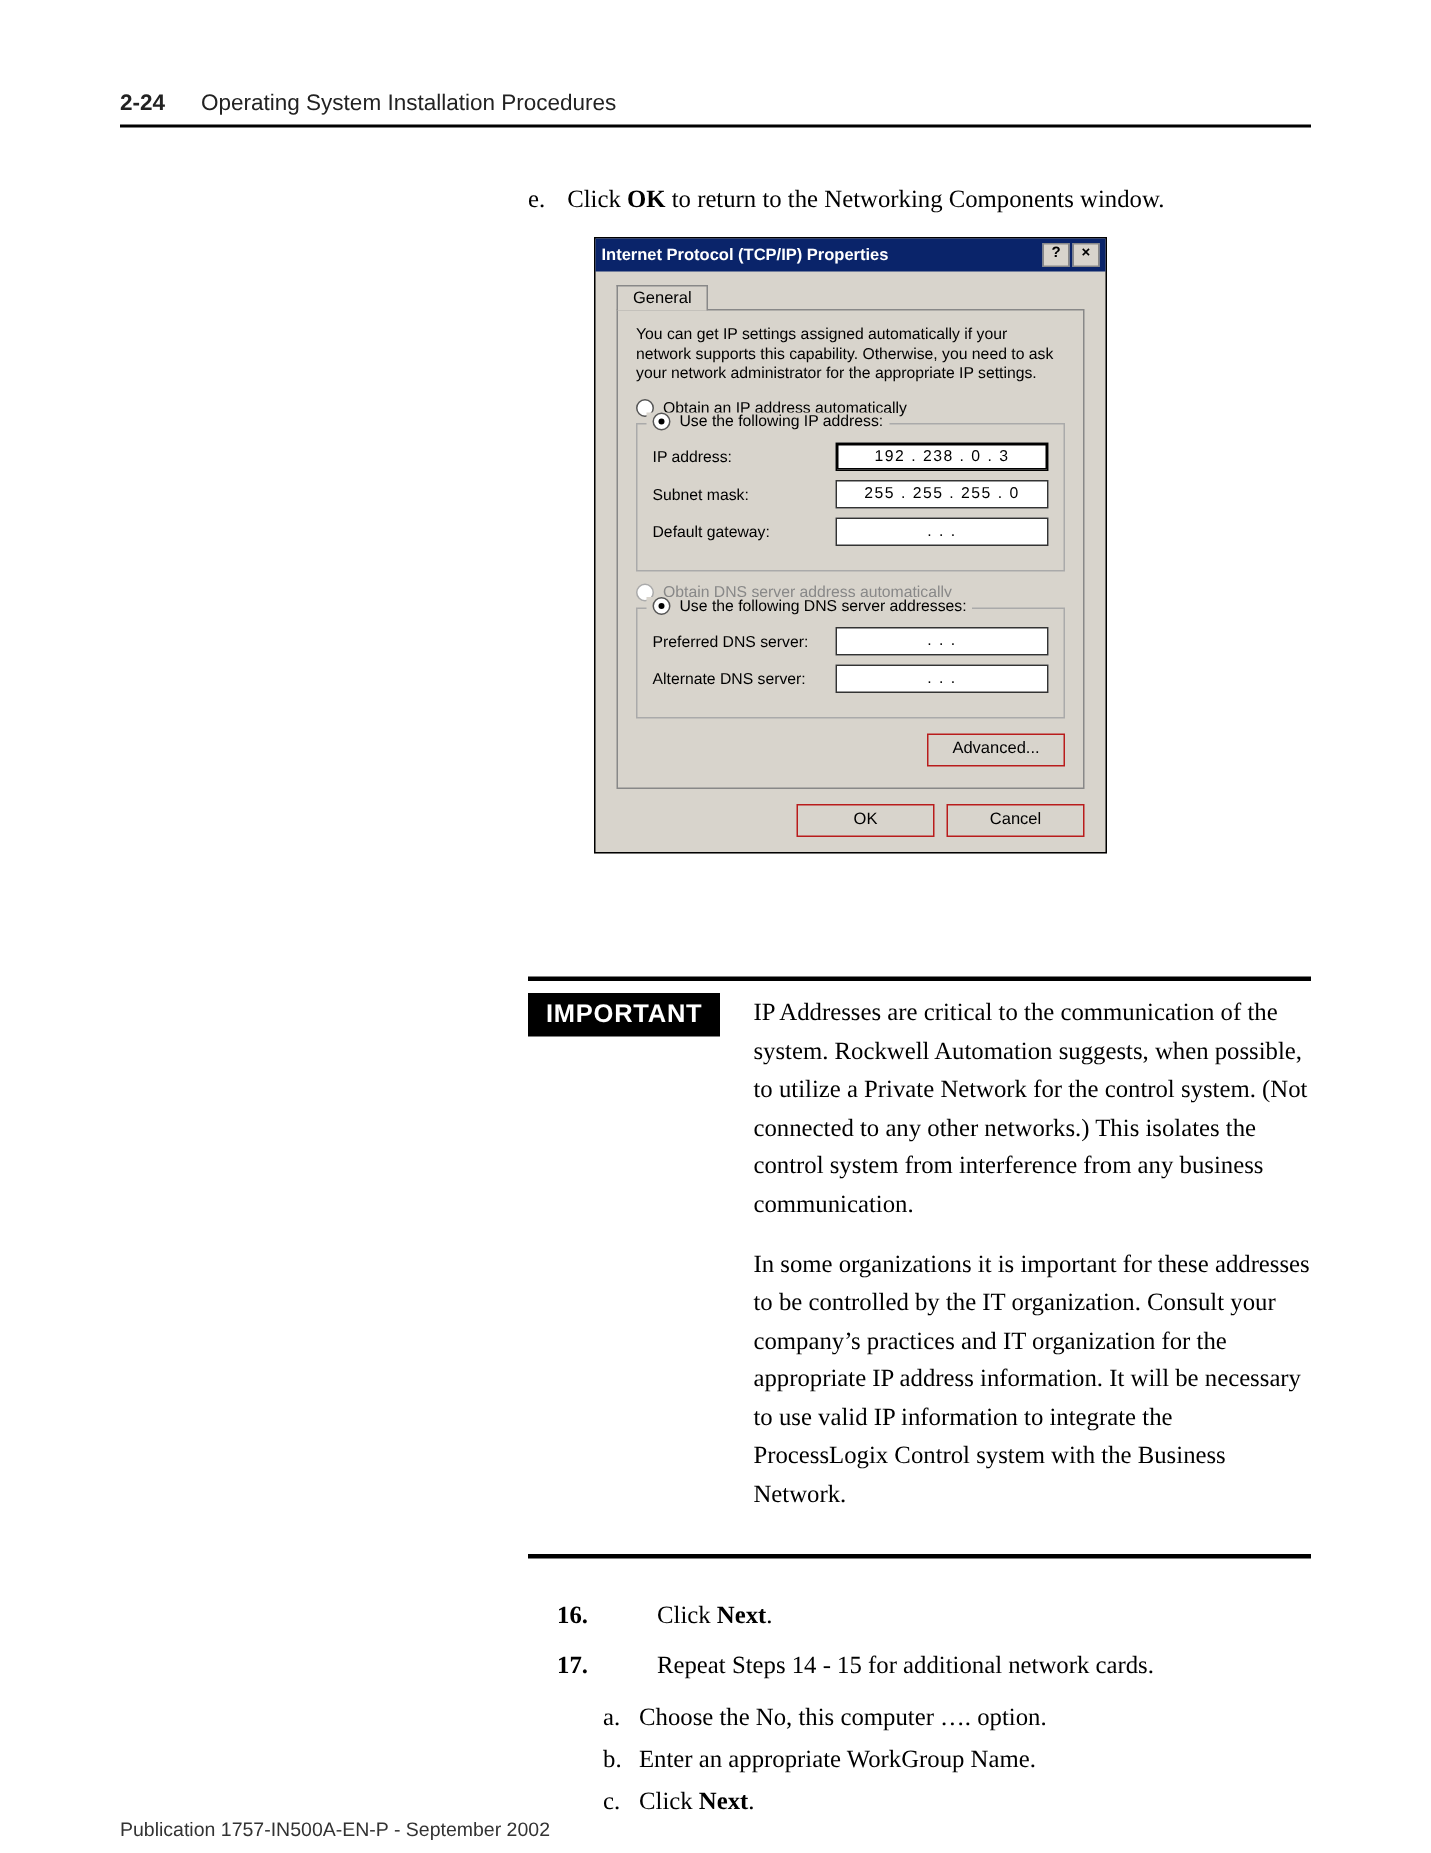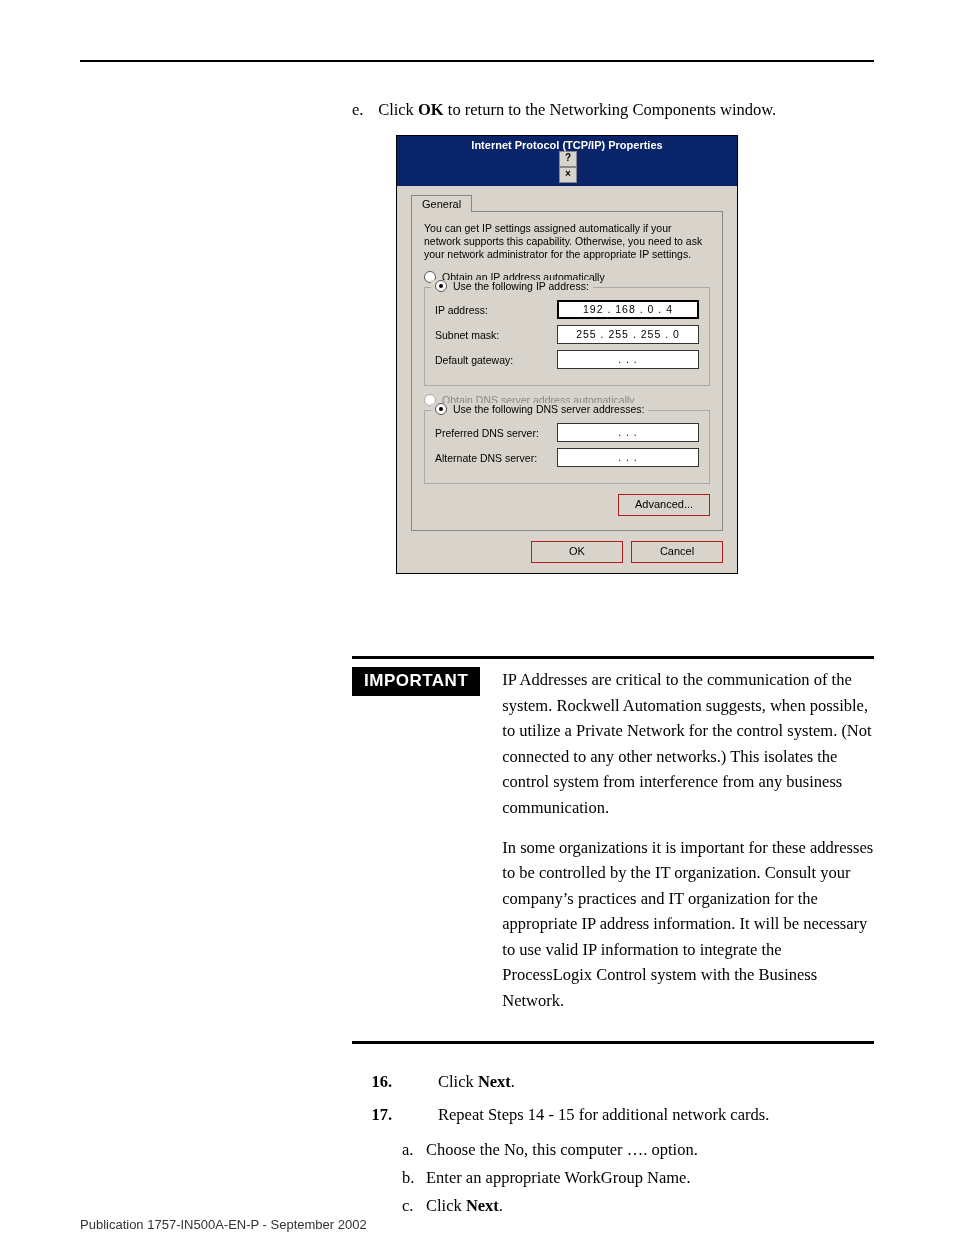--- a/index.html
+++ b/index.html
@@ -8,21 +8,21 @@
   .header { display:flex; align-items:baseline; font-family:Arial, Helvetica, sans-serif; font-size:15px; color:#222; margin-bottom:6px; }
   .header .pnum { font-weight:bold; margin-right:24px; }
   .hr-main { border:0; border-top:2px solid #000; margin:0 0 36px 0; }
   .body { margin-left:272px; }
   .step-line { font-size:16.5px; line-height:1.5; margin-bottom:12px; }
   .step-line .lett { display:inline-block; width:22px; }
   .bold { font-weight:bold; }
 
   
   .dlg { width:340px; margin:10px 0 10px 44px; border:1px solid #000; font-family:Tahoma, Arial, sans-serif; font-size:11px; color:#000; background:#d8d4cc; }
-  .dlg-title { background:#0a246a; color:#fff; padding:3px 4px; display:flex; align-items:center;flex-direction:column; }
+  .dlg-title { background:#0a246a; color:#fff; padding:3px 4px; display:flex; align-items:center; }
   .dlg-title .tt { font-weight:bold; flex:1; }
   .dlg-title .btn { width:16px; height:14px; background:#d8d4cc; border:1px solid #888; color:#000; font-weight:bold; font-size:10px; text-align:center; line-height:12px; margin-left:2px; }
   .dlg-body { padding:8px 14px 10px 14px; }
   .tab { display:inline-block; background:#d8d4cc; border:1px solid #888; border-bottom:none; padding:2px 10px; font-size:11px; position:relative; top:1px; }
   .tab-pane { border:1px solid #888; padding:10px 12px 14px 12px; background:#d8d4cc; }
   .blurb { font-size:10.5px; line-height:1.25; margin-bottom:10px; }
   .radio-row { display:flex; align-items:center; margin:4px 0; font-size:10.5px; }
   .radio { width:10px; height:10px; border:1px solid #555; border-radius:50%; margin-right:6px; display:inline-flex; align-items:center; justify-content:center; background:#fff; }
   .radio.sel::after { content:""; width:4px; height:4px; background:#000; border-radius:50%; }
   .radio.dis { border-color:#aaa; }
@@ -52,20 +52,24 @@
   .sub .sl { width:24px; }
   .sub .st { flex:1; }
 
   .footer { position:absolute; left:80px; bottom:28px; font-family:Arial, Helvetica, sans-serif; font-size:13px; color:#333; }
 </style>
 </head>
 <body>
 
 <div class="page">
 
+  <div class="header">
+    <span class="pnum">2-24</span>
+    <span>Operating System Installation Procedures</span>
+  </div>
   <hr class="hr-main">
 
   <div class="body">
 
     <div class="step-line">
       <span class="lett">e.</span>
       <span>Click </span><span class="bold">OK</span><span> to return to the Networking Components window.</span>
     </div>
 
     <div class="dlg">
@@ -84,21 +88,21 @@
             <span>Obtain an IP address automatically</span>
           </div>
 
           <div class="group">
             <div class="legend">
               <span class="radio sel"></span>
               <span>Use the following IP address:</span>
             </div>
             <div class="fld">
               <span>IP address:</span>
-              <span class="ipbox focus">192 . 168 .  0  .  4</span>
+              <span class="ipbox focus">192 . 238 .  0  .  3</span>
             </div>
             <div class="fld">
               <span>Subnet mask:</span>
               <span class="ipbox">255 . 255 . 255 .  0</span>
             </div>
             <div class="fld">
               <span>Default gateway:</span>
               <span class="ipbox">.       .       .</span>
             </div>
           </div>

